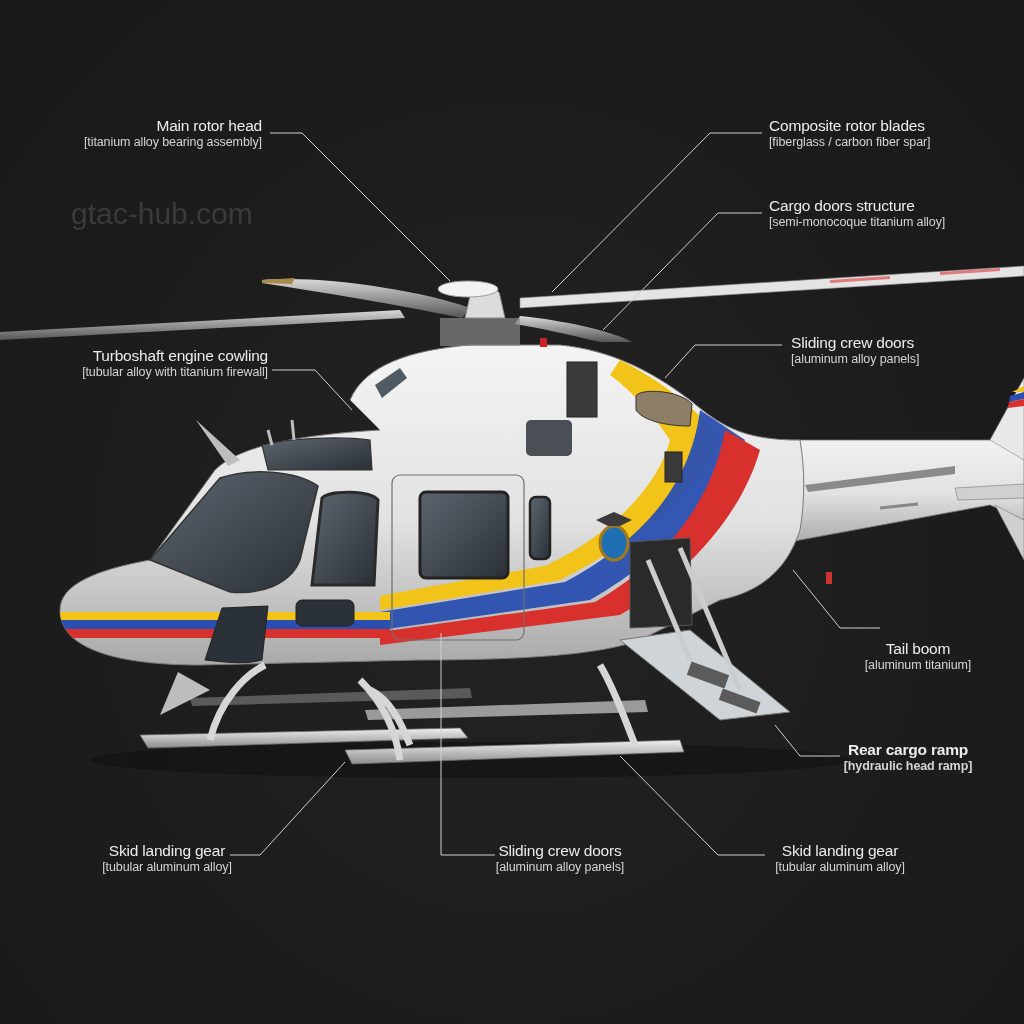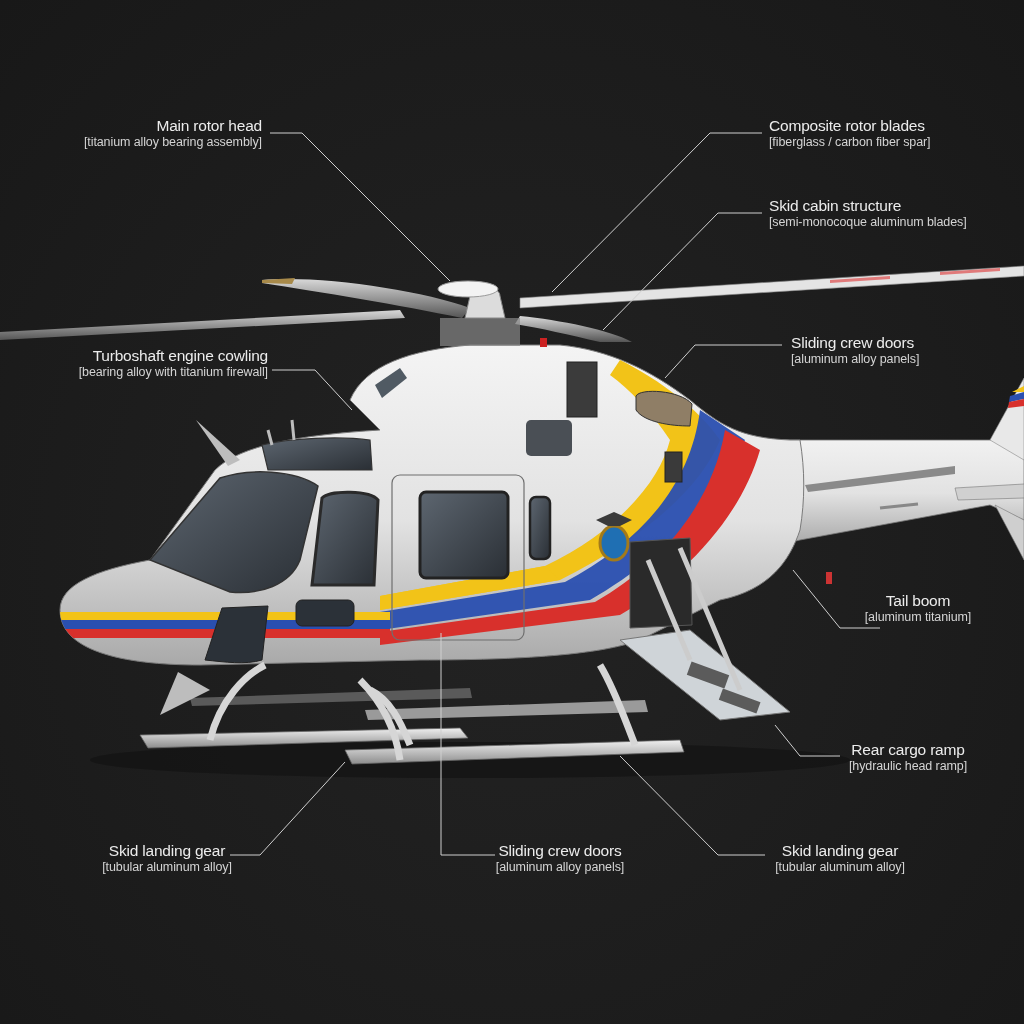--- a/index.html
+++ b/index.html
@@ -12,20 +12,21 @@
   .label .s { font-size:12.5px; color:#d4d4d4; display:block; letter-spacing:-0.1px; }
   .label.r { text-align:right; }
   .label.c { text-align:center; }
   .watermark { position:absolute; left:71px; top:197px; font-size:30px; color:#3a3a3a; letter-spacing:0px; }
 </style>
 </head>
 <body>
 
 <div id="stage">
 
+  <div class="watermark">gtac-hub.com</div>
 
   <svg class="art" width="1024" height="1024" viewBox="0 0 1024 1024">
     <defs>
       <linearGradient id="body" x1="0" y1="0" x2="0" y2="1">
         <stop offset="0" stop-color="#f4f4f4"></stop>
         <stop offset="0.55" stop-color="#e2e2e2"></stop>
         <stop offset="1" stop-color="#a9a9a9"></stop>
       </linearGradient>
       <linearGradient id="glass" x1="0" y1="0" x2="1" y2="1">
         <stop offset="0" stop-color="#5d6670"></stop>
@@ -156,40 +157,40 @@
     <span class="t">Composite rotor blades</span>
     <span class="s">[fiberglass / carbon fiber spar]</span>
   </div>
 
   <div class="label r" style="right:762px; top:117px;">
     <span class="t">Main rotor head</span>
     <span class="s">[titanium alloy bearing assembly]</span>
   </div>
 
   <div class="label" style="left:769px; top:197px;">
-    <span class="t">Skid cabin structure</span>
-    <span class="s">[semi-monocoque aluminum blades]</span>
+    <span class="t">Cargo doors structure</span>
+    <span class="s">[semi-monocoque titanium alloy]</span>
   </div>
 
   <div class="label r" style="right:756px; top:347px;">
     <span class="t">Turboshaft engine cowling</span>
-    <span class="s">[bearing alloy with titanium firewall]</span>
+    <span class="s">[tubular alloy with titanium firewall]</span>
   </div>
 
   <div class="label" style="left:791px; top:334px;">
     <span class="t">Sliding crew doors</span>
     <span class="s">[aluminum alloy panels]</span>
   </div>
 
-  <div class="label c" style="left:845px; top:592px; width:146px;">
+  <div class="label c" style="left:845px; top:640px; width:146px;">
     <span class="t">Tail boom</span>
     <span class="s">[aluminum titanium]</span>
   </div>
 
-  <div class="label c" style="left:843px; top:741px; width:130px;">
+  <div class="label c" style="left:843px; top:741px; width:130px;font-weight:bold;">
     <span class="t">Rear cargo ramp</span>
     <span class="s">[hydraulic head ramp]</span>
   </div>
 
   <div class="label c" style="left:94px; top:842px; width:146px;">
     <span class="t">Skid landing gear</span>
     <span class="s">[tubular aluminum alloy]</span>
   </div>
 
   <div class="label c" style="left:490px; top:842px; width:140px;">

